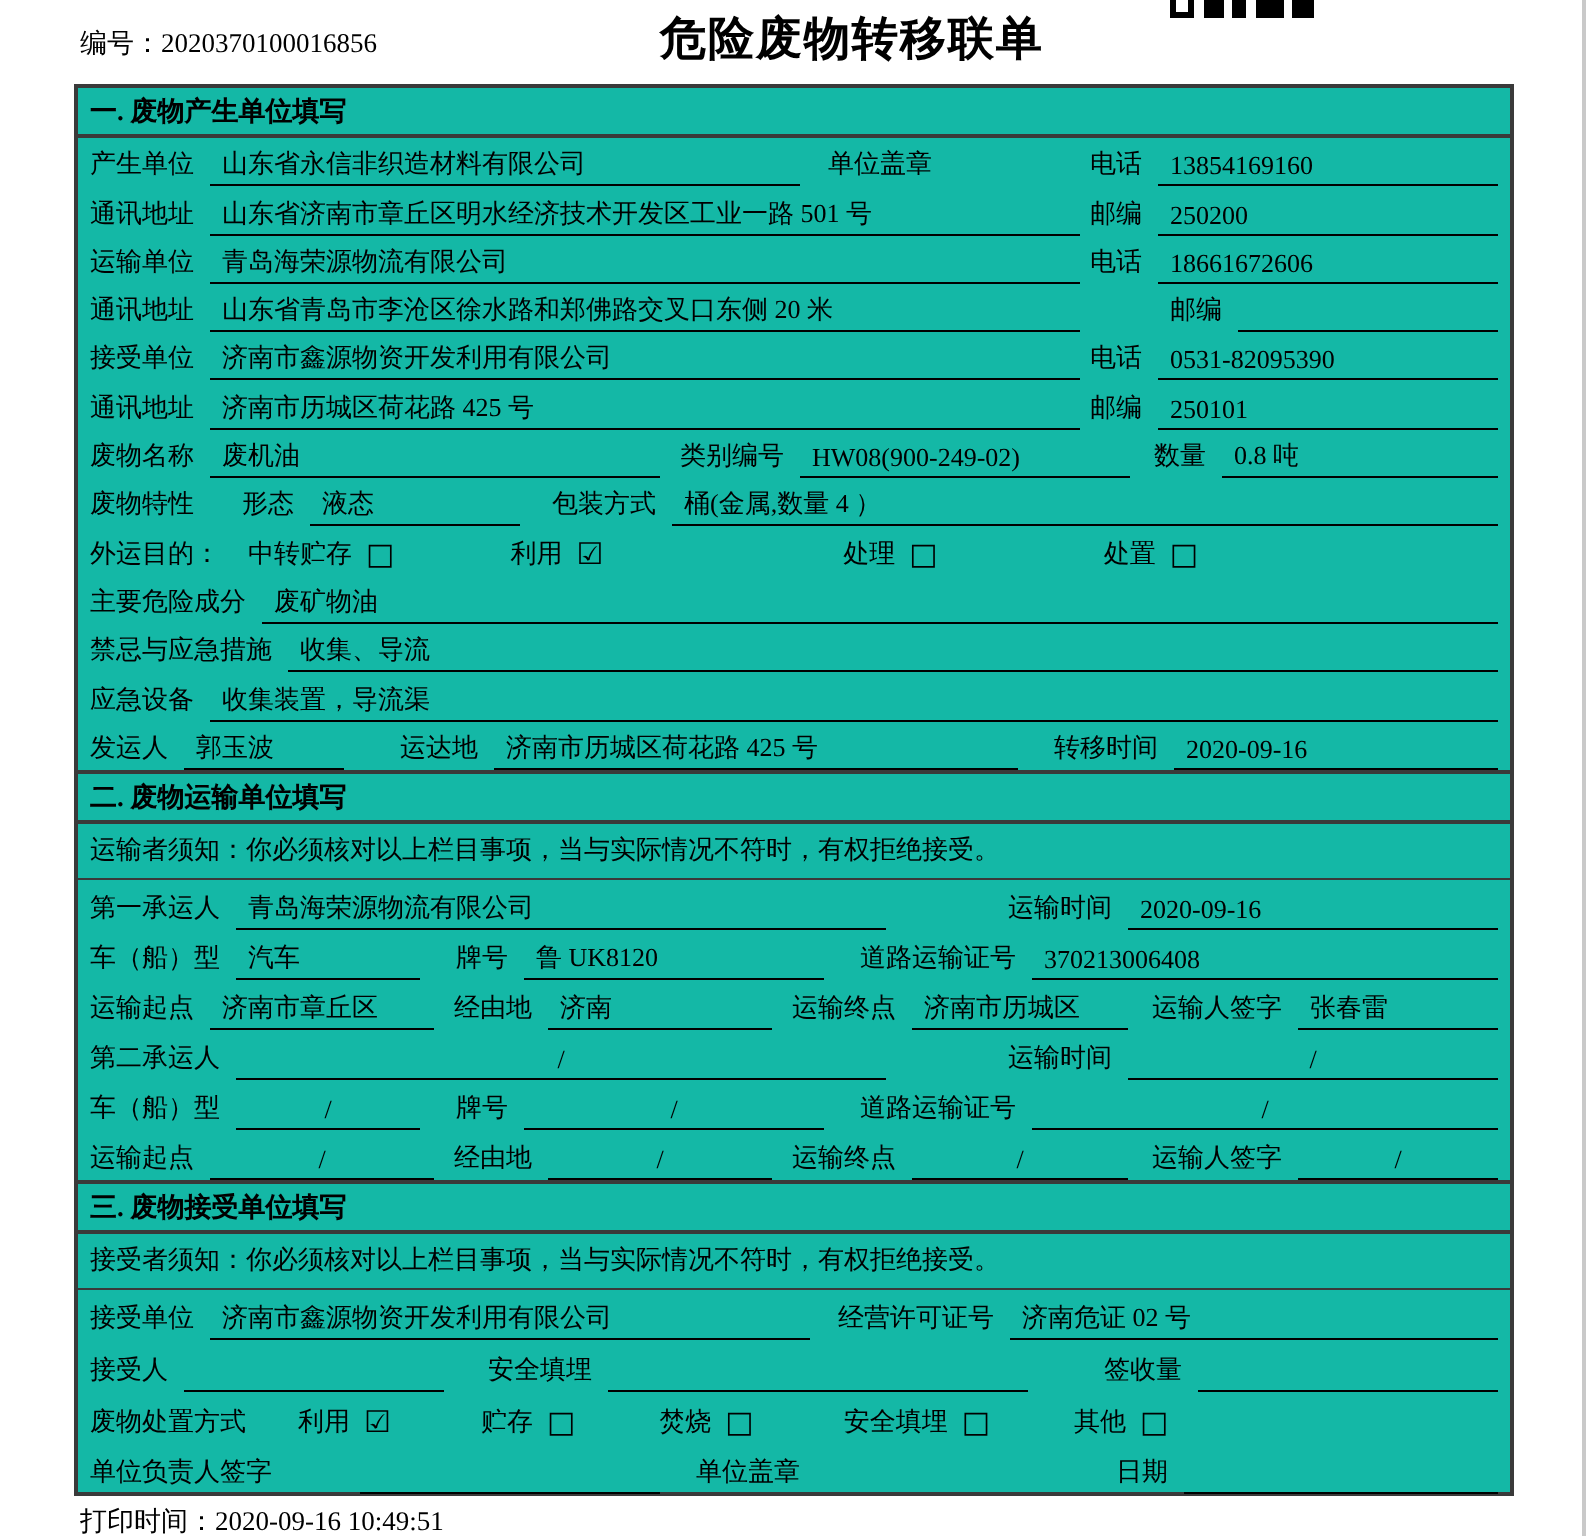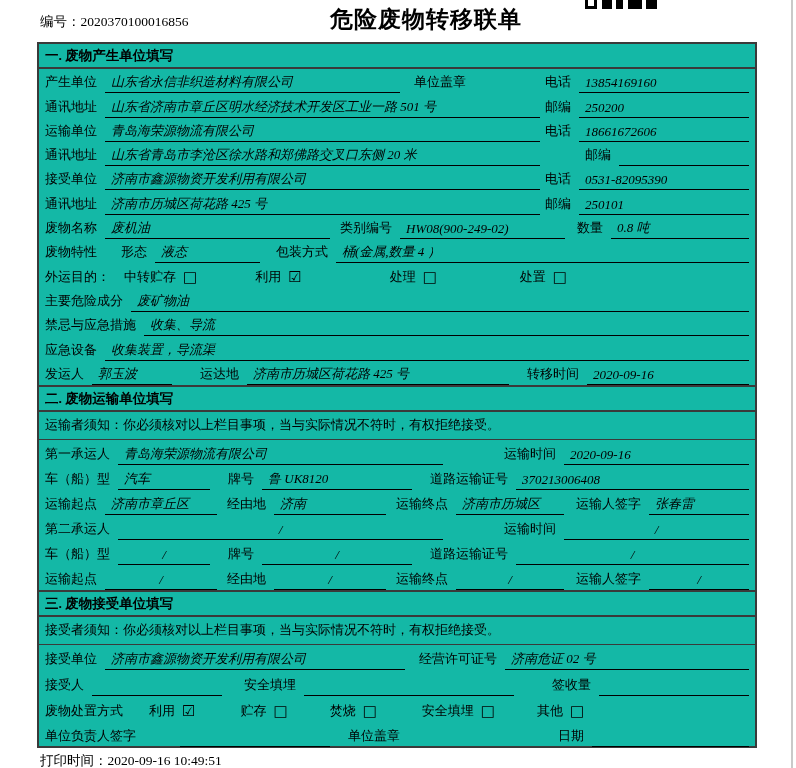--- a/index.html
+++ b/index.html
@@ -22,21 +22,21 @@
 
   .sec-title { font-size:13.5px; font-weight:bold; padding:3px 6px 2px; border-bottom:2px solid #3a3a3a; flex:0 0 auto; }
   .sec-title.mid { border-top:2px solid #3a3a3a; }
 
   .row { display:flex; align-items:flex-end; padding:0 6px; height:24.3px; flex:0 0 auto; }
   .row.s2 { height:25px; }
   .row.s3 { height:25.6px; }
   .notice { height:28px; border-bottom:1.5px solid #3a3a3a; align-items:center; }
 
   .lbl { white-space:nowrap; padding-bottom:2px; margin-right:8px; }
-  .val { border-bottom:1px solid #000; padding:0 3px 1px 6px; white-space:nowrap; min-height:18px; overflow:hidden;font-style:italic; }
+  .val { border-bottom:1px solid #000; padding:0 3px 1px 6px; white-space:nowrap; min-height:18px; overflow:hidden; }
   .val.c { text-align:center; padding-left:3px; }
   .grow { flex:1 1 auto; }
   .mla { margin-left:auto; }
 
   .opt { white-space:nowrap; padding-bottom:2px; display:flex; align-items:center; }
   .box { font-family:"DejaVu Sans",sans-serif; font-size:15px; line-height:14px; margin-left:7px; }
 
   .print-line { position:absolute; left:40px; top:752px; font-size:13.5px; white-space:nowrap; }
 </style>
 </head>
@@ -128,21 +128,21 @@
     <div class="row">
       <span class="lbl">外运目的：</span>
       <span class="opt" style="margin-left:6px">
         <span>中转贮存</span>
         <span class="box">□</span>
       </span>
       <span class="opt" style="margin-left:58px">
         <span>利用</span>
         <span class="box">☑</span>
       </span>
-      <span class="opt" style="margin-left:88px">
+      <span class="opt" style="margin-left:120px">
         <span>处理</span>
         <span class="box">□</span>
       </span>
       <span class="opt" style="margin-left:83px">
         <span>处置</span>
         <span class="box">□</span>
       </span>
     </div>
 
     <div class="row">

